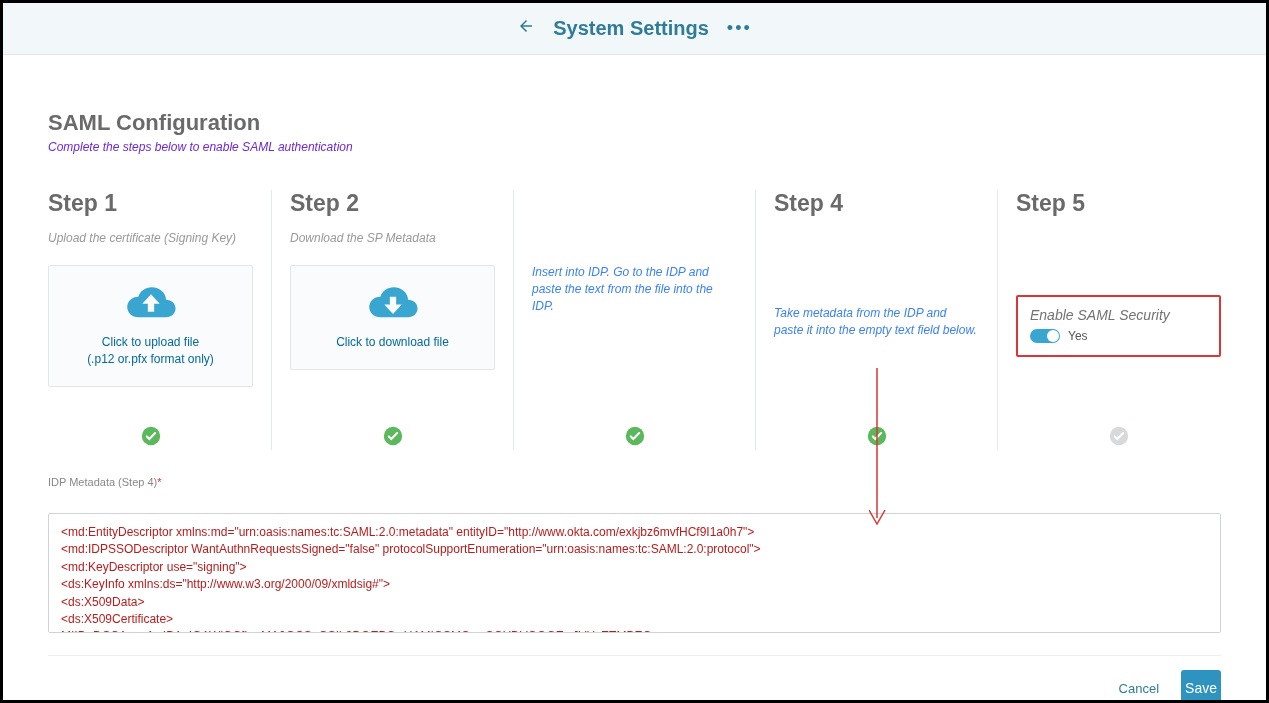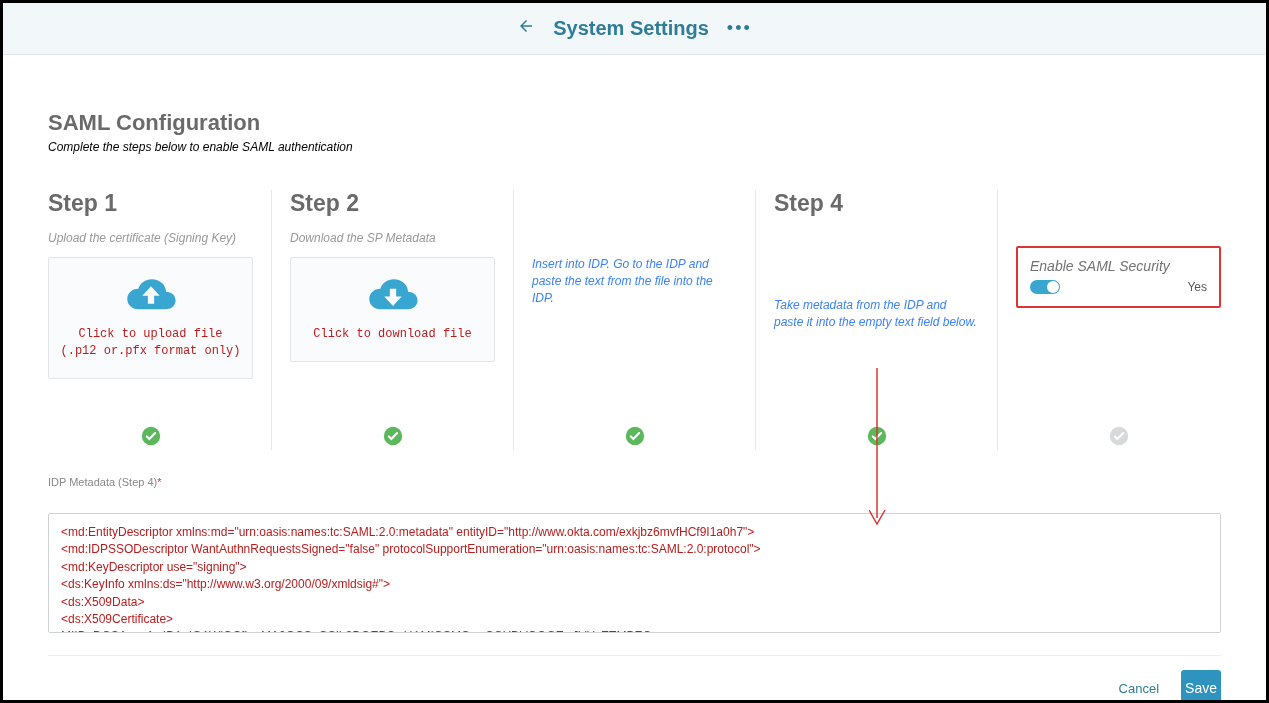--- a/index.html
+++ b/index.html
@@ -8,46 +8,46 @@
   .topbar {
     height: 52px; background: #f2f7fa;
     display: flex; align-items: center; justify-content: center;
     gap: 18px; border-bottom: 1px solid #e2e6e9;
   }
   .topbar .title { color: #2e7c98; font-size: 20px; font-weight: 700; }
   .topbar .back-icon { color: #2e7c98; font-size: 20px; cursor: pointer; }
   .topbar .dots-icon { color: #2e7c98; font-size: 18px; letter-spacing: 2px; cursor: pointer; }
   .content { padding: 55px 45px 10px 45px; }
   .page-heading { font-size: 22px; color: #6a6a6a; font-weight: 700; margin-bottom: 4px; }
-  .page-sub { font-size: 12px; color: #000000; font-style: italic; }
+  .page-sub { font-size: 12px; color: #6d28d9; font-style: italic; }
   .steps-wrap { display: flex; margin-top: 36px; }
   .step-col {
     flex: 1; border-right: 1px solid #e5e8ea;
     padding: 0 18px 0 18px; min-height: 260px;
     display: flex; flex-direction: column;
   }
   .step-col:last-child { border-right: none; }
   .step-title { font-size: 23px; color: #6a6a6a; font-weight: 700; margin-bottom: 14px; }
-  .step-sub { font-size: 12px; color: #999; font-style: italic; margin-bottom: 12px; min-height: 14px; }
+  .step-sub { font-size: 12px; color: #999; font-style: italic; margin-bottom: 20px; min-height: 14px; }
   .action-card {
     border: 1px solid #e3e6e8; background: #fafbfc; border-radius: 2px;
     display: flex; flex-direction: column; align-items: center; justify-content: center;
     padding: 18px 8px 18px 8px; cursor: pointer;
   }
   .action-card .cloud-icon { margin-bottom: 8px; }
-  .action-card .card-label { font-size: 12px; color: #b91c1c; text-align: center; line-height: 1.4; font-family: Liberation Mono, monospace; }
+  .action-card .card-label { font-size: 12px; color: #0369a1; text-align: center; line-height: 1.4; }
   .step-body-text { font-size: 12px; color: #3b82f6; font-style: italic; line-height: 1.4; margin-top: 40px; }
   .status-row { display: flex; align-items: center; justify-content: center; margin-top: auto; padding-top: 14px; }
   .status-icon.ok svg circle { fill: #5cb85c; }
   .status-icon.off svg circle { fill: #d7d9db; }
   .toggle-box {
     border: 2px solid #d93636; padding: 10px 12px 12px 12px; border-radius: 2px; margin-top: 30px;
   }
   .toggle-label { font-size: 14px; color: #737373; font-style: italic; margin-bottom: 6px; }
-  .toggle-row { display: flex; align-items: center; gap: 8px; justify-content: space-between; }
+  .toggle-row { display: flex; align-items: center; gap: 8px; }
   .toggle {
     width: 30px; height: 14px; background: #38a6d1; border-radius: 8px; position: relative; cursor: pointer;
   }
   .toggle .knob {
     width: 12px; height: 12px; background: #fff; border-radius: 50%;
     position: absolute; top: 1px; right: 1px;
   }
   .toggle-value { font-size: 12px; color: #555; }
   .meta-label { font-size: 11px; color: #888; margin-top: 26px; margin-bottom: 4px; }
   .meta-label .req { color: #d93636; }
@@ -157,20 +157,21 @@
           <span class="status-icon ok">
             <svg width="20" height="20" viewBox="0 0 24 24">
                 <circle cx="12" cy="12" r="11"></circle>
                 <path d="M7 12.5l3 3 7-7" stroke="#fff" stroke-width="2.5" fill="none" stroke-linecap="round"></path>
               </svg>
           </span>
         </div>
       </div>
 
       <div class="step-col" style="padding-right:0;">
+        <div class="step-title">Step 5</div>
         <div class="step-sub">&nbsp;</div>
         <div class="toggle-box">
           <div class="toggle-label">Enable SAML Security</div>
           <div class="toggle-row">
             <div class="toggle">
                 <div class="knob"></div>
               </div>
             <span class="toggle-value">Yes</span>
           </div>
         </div>

